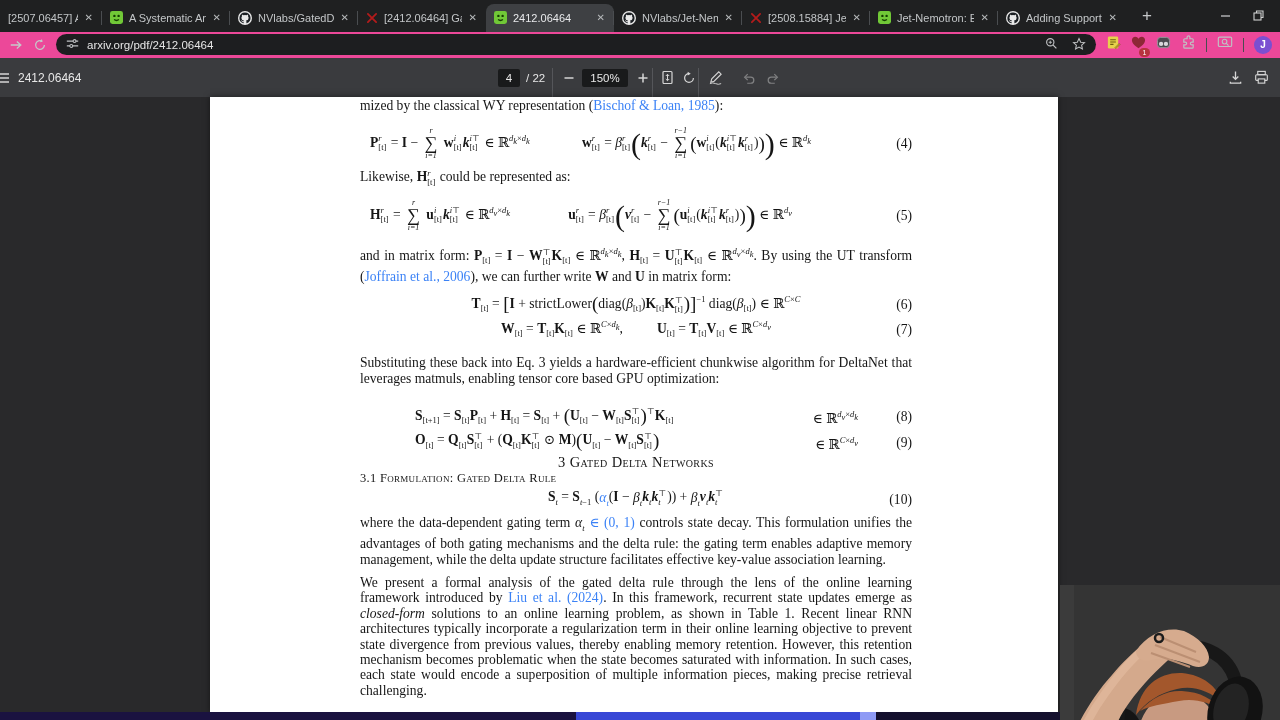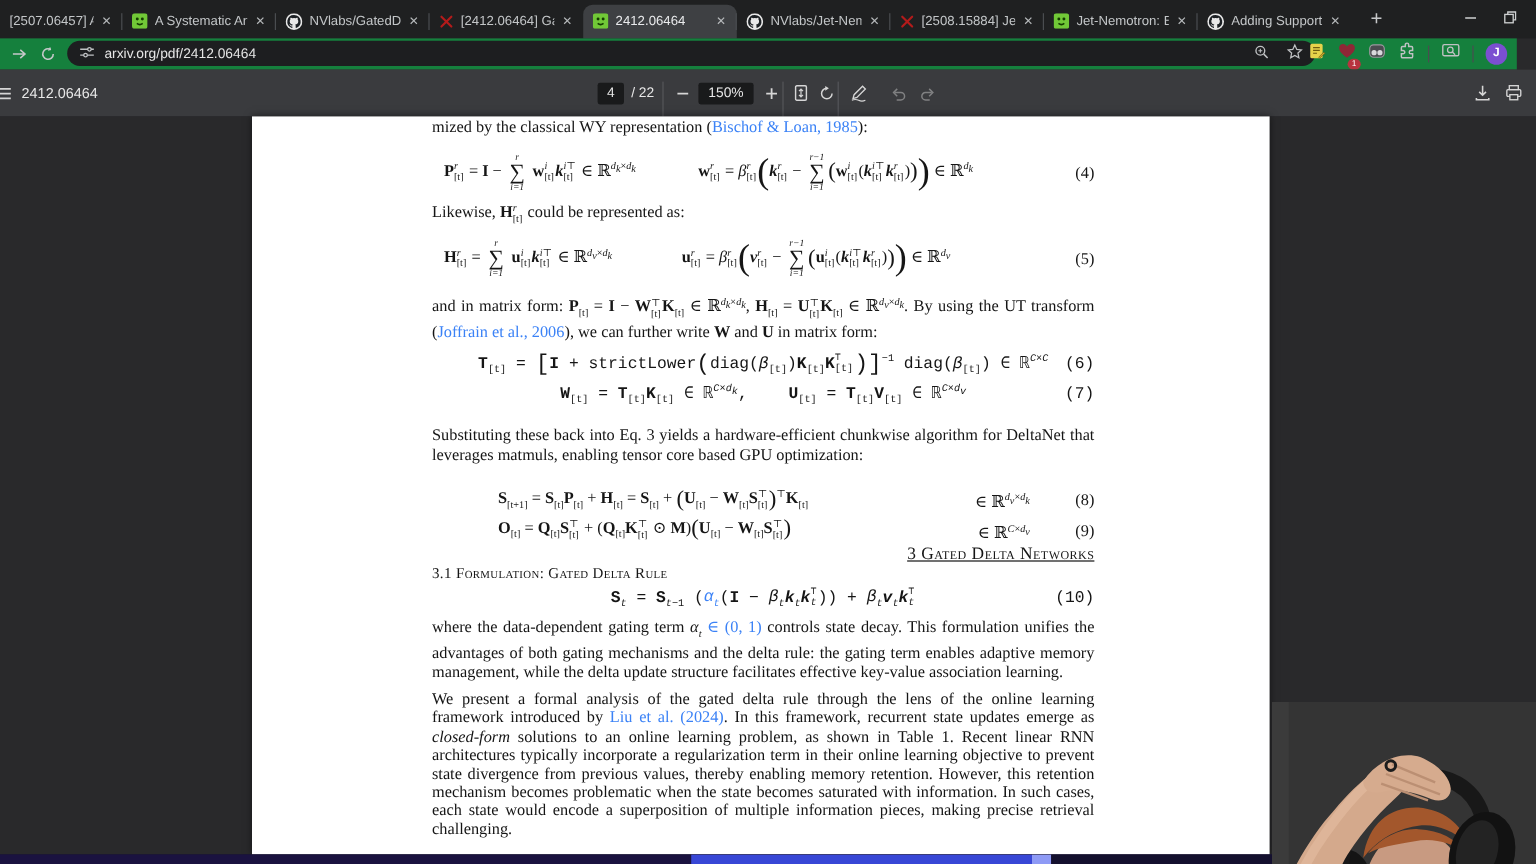--- a/index.html
+++ b/index.html
@@ -13,21 +13,21 @@
   .tab .ttitle{flex:1;white-space:nowrap;overflow:hidden;}
   .tab.active{background:#3e4043;color:#e9eaec;}
   .tab .tclose{font-size:10px;color:#b7babc;padding:0 1px;}
   .tab:not(.active):not(:first-child)::before{content:'';position:absolute;left:-1px;top:7px;height:14px;width:1px;background:#4a4d50;}
   .tab.first{width:102px;}
   .fav{display:flex;align-items:center;flex:none;}
   .newtab{color:#c6c8ca;font-size:17px;margin-left:12px;padding:0 4px;}
   .wincontrols{margin-left:auto;display:flex;gap:22px;padding-right:16px;align-items:center;}
 
   
-  .navbar{position:absolute;top:32px;left:0;right:16px;height:26px;background:#15803d;}
+  .navbar{position:absolute;top:32px;left:0;right:0;height:26px;background:#ec4899;}
   .navicon{position:absolute;top:3px;display:flex;align-items:center;justify-content:center;width:20px;height:20px;}
   .urlpill{position:absolute;left:56px;top:2px;width:1040px;height:21px;border-radius:11px;background:#1d1e20;
            display:flex;align-items:center;color:#e5e5e5;font-size:11.5px;padding:0 10px;box-sizing:border-box;gap:8px;}
   .urltext{white-space:nowrap;}
   .pillright{margin-left:auto;display:flex;gap:14px;align-items:center;}
   .extrow{position:absolute;right:0;top:2px;height:21px;display:flex;align-items:center;gap:10px;padding-right:8px;}
   .extsep{width:1px;height:14px;background:#4a4d50;}
   .avatar{width:18px;height:18px;border-radius:50%;background:#7b4fd1;color:#fff;font-size:10px;display:flex;
           align-items:center;justify-content:center;font-weight:bold;}
   .badge{position:absolute;right:-4px;bottom:-3px;background:#b8333f;color:#fff;font-size:7px;border-radius:6px;
@@ -57,23 +57,23 @@
   .ss span{display:block;height:9px;}
   .Sig{display:inline-flex;flex-direction:column;align-items:center;vertical-align:middle;line-height:1;margin:0 3px;}
   .Sig .lim{font-size:8px;font-style:italic;}
   .Sig .sg{font-size:18px;line-height:.95;font-style:normal;}
   .bp{font-size:30px;font-weight:300;vertical-align:middle;line-height:0;}
   .bm{font-size:19px;vertical-align:middle;line-height:0;}
   .gap4{display:inline-block;width:34px;}
   .eqrow{display:flex;align-items:center;position:relative;}
   .h52{height:52px;} .h26{height:26px;} .h24{height:24px;} .h22{height:22px;}
   .eqnum{margin-left:auto;}
-  .eqcenter{justify-content:center;font-family:Liberation Mono, monospace;}
+  .eqcenter{justify-content:center;}
   .eqcenter .eqnum{position:absolute;right:0;margin:0;}
-  .hsec{font-size:14.5px;font-variant:small-caps;letter-spacing:.4px;margin-top:20px;text-align:right;text-decoration:underline;}
+  .hsec{font-size:14.5px;font-variant:small-caps;letter-spacing:.4px;margin-top:20px;text-align:center;}
   .hsub{font-size:12.5px;font-variant:small-caps;letter-spacing:.3px;margin-top:13px;text-align:left;}
 
   
   .progress{position:absolute;left:0;top:615px;width:1060px;height:8px;background:#171038;overflow:hidden;}
   .prog-b{position:absolute;top:0;height:8px;}
 
   
   .webcam{position:absolute;left:1060px;top:488px;width:220px;height:232px;background:#343434;overflow:hidden;}
 </style>
 </head>

